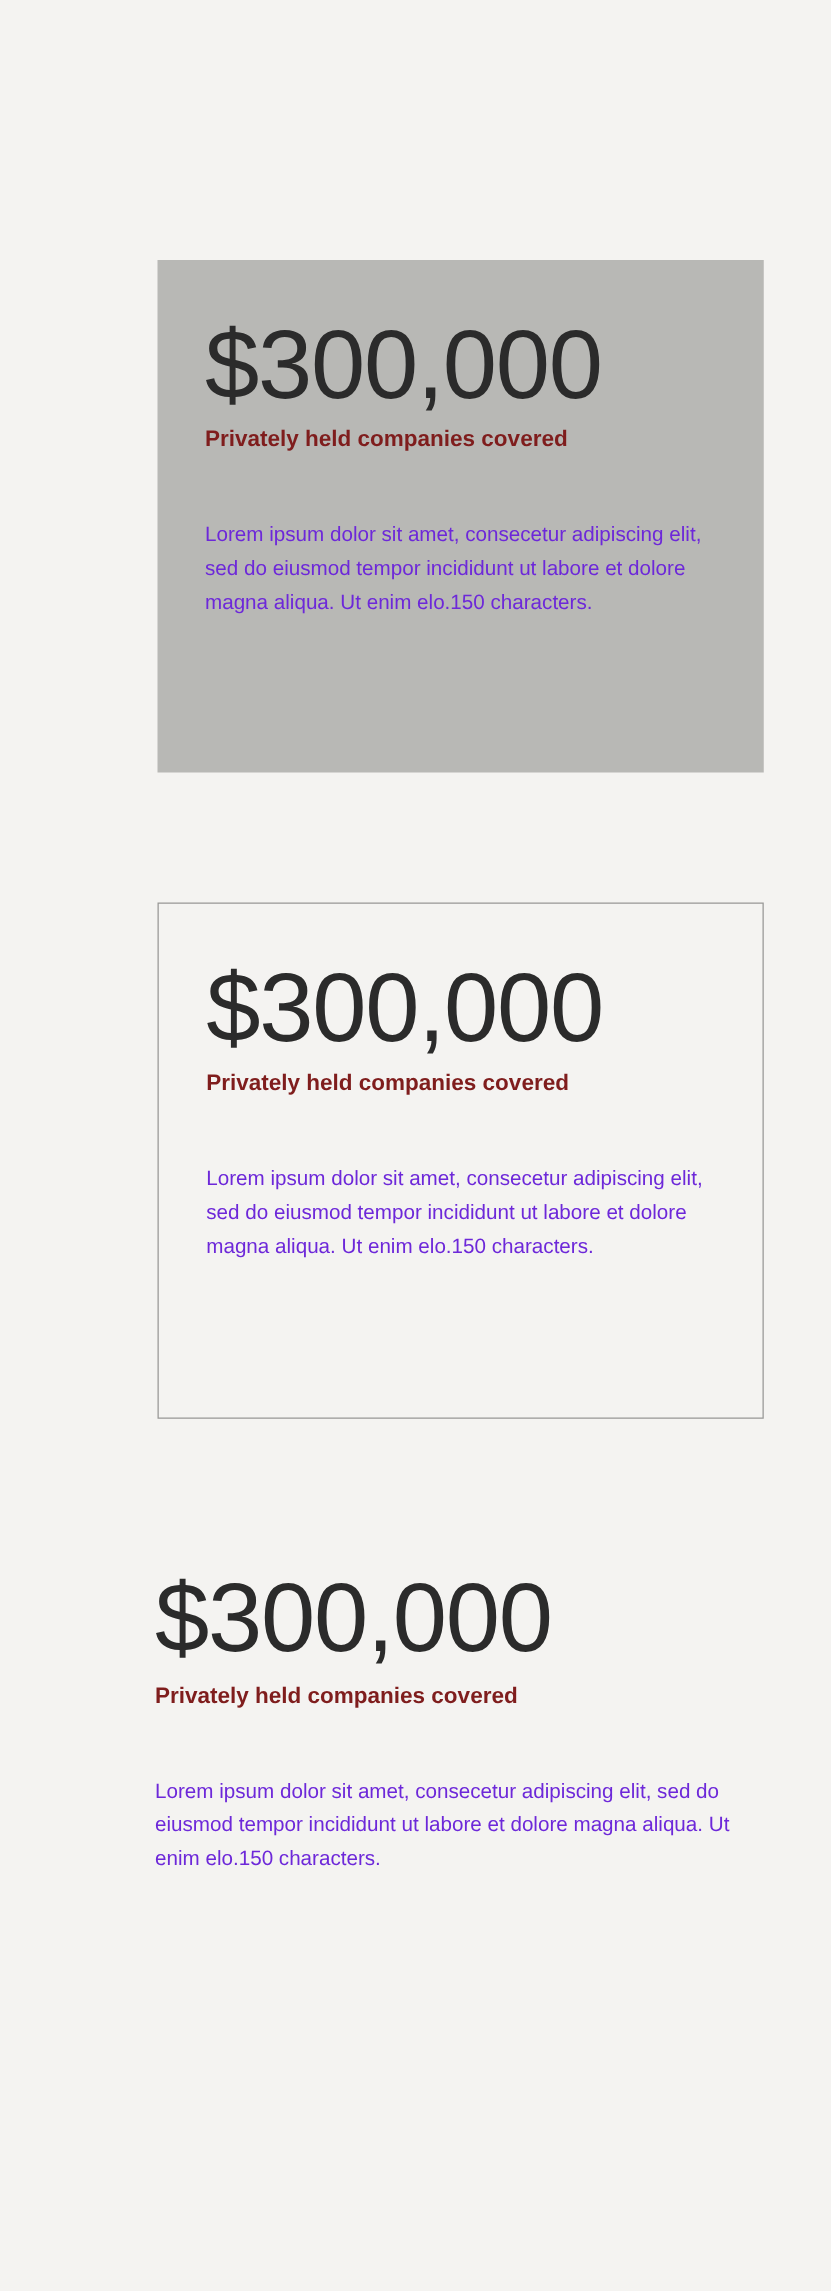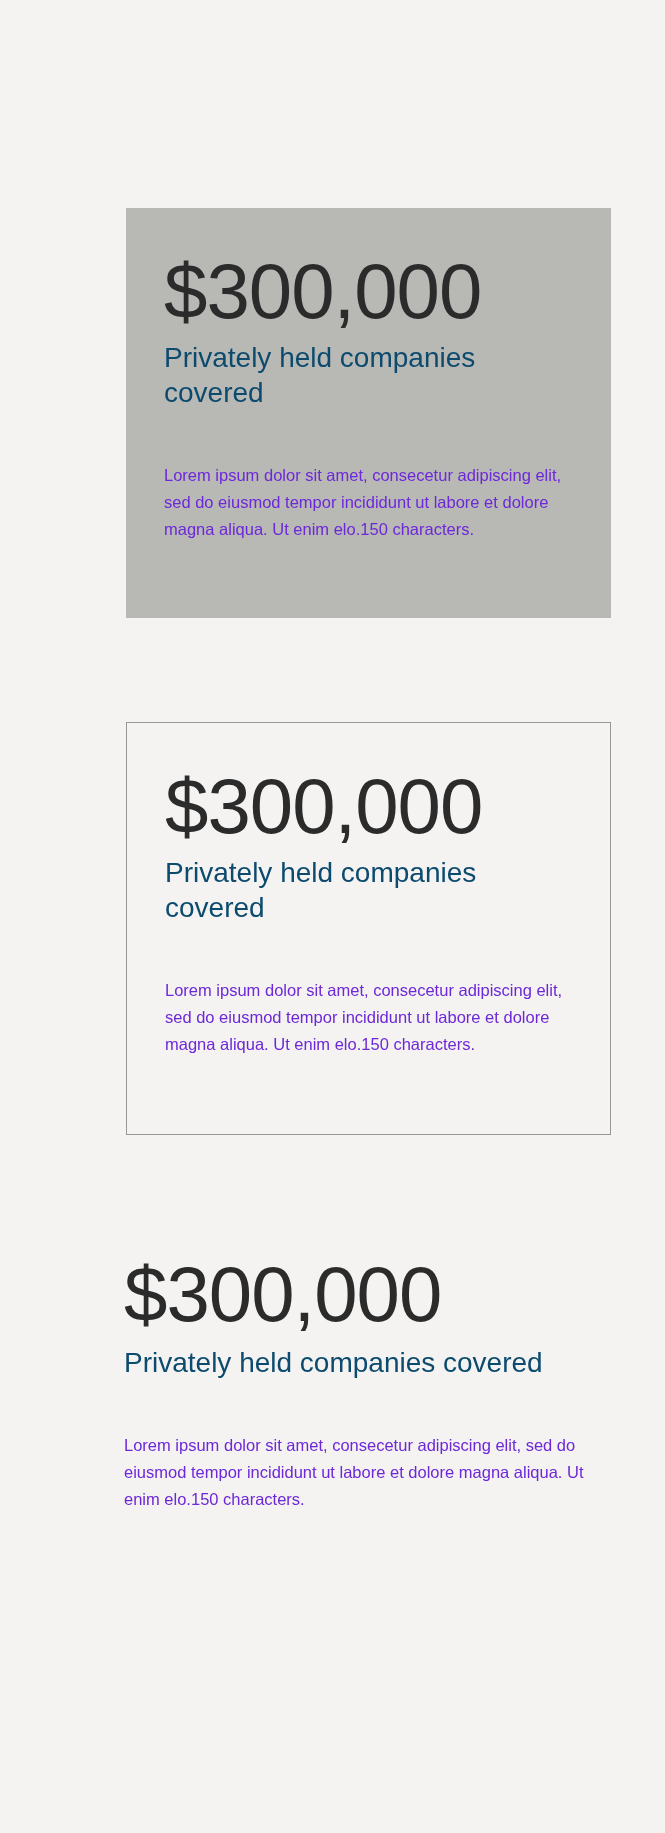--- a/index.html
+++ b/index.html
@@ -29,24 +29,24 @@
   .stat-value {
     font-size: 78px;
     font-weight: 400;
     line-height: 1.0;
     color: #2b2b2b;
     letter-spacing: -1px;
     margin: 0;
     white-space: nowrap;
   }
   .stat-label {
-    font-size: 28px;
-    font-weight: 400;
+    font-size: 18px;
+    font-weight: 700;
     line-height: 1.25;
-    color: #0c4a6e;
+    color: #7f1d1d;
     margin: 0;
   }
   .stat-desc {
     font-size: 16.5px;
     font-weight: 400;
     line-height: 1.65;
     color: #6d28d9;
     margin: 0;
   }
 

